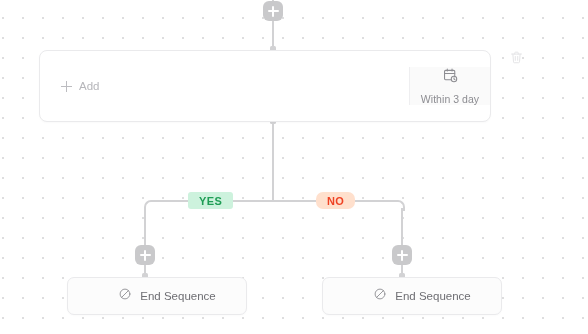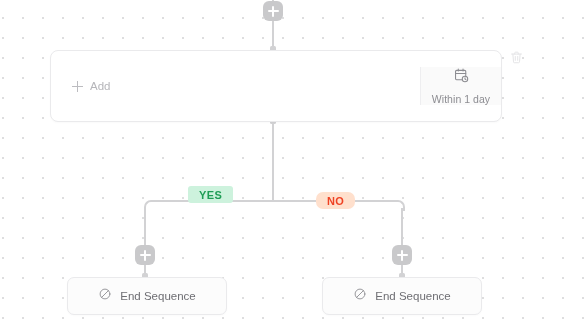--- a/index.html
+++ b/index.html
@@ -85,21 +85,21 @@
     position: absolute;
     width: 1.6px;
     height: 11px;
     background: #ffffff;
     border-radius: 1px;
   }
 
   
   #action-card {
     position: absolute;
-    left: 50px;
+    left: 39px;
     top: 50px;
     width: 450px;
     height: 70px;
     background: #ffffff;
     border: 1px solid #eaeaec;
     border-radius: 8px;
     box-shadow: 0 1px 2px rgba(0,0,0,0.025);
     display: flex;
     overflow: hidden;
     z-index: 4;
@@ -182,21 +182,21 @@
     align-items: center;
     justify-content: center;
     font-size: 11px;
     font-weight: bold;
     letter-spacing: 0.4px;
     z-index: 6;
     cursor: pointer;
   }
   #badge-yes {
     left: 188px;
-    top: 186px;
+    top: 192px;
     background: #cdf2dd;
     color: #1f9d55;
   }
   #badge-no {
     left: 316px;
     top: 192px;
     background: #ffe0cd;
     color: #ef4123;
     border-radius: 7px;
   }
@@ -210,20 +210,21 @@
     background: #fcfcfc;
     border: 1px solid #eaeaec;
     border-radius: 7px;
     box-shadow: 0 1px 2px rgba(0,0,0,0.02);
     display: flex;
     align-items: center;
     justify-content: center;
     gap: 8px;
     z-index: 4;
     cursor: pointer;
+    padding-left: 20px;
   }
   #end-node-yes { left: 67px; }
   #end-node-no  { left: 322px; }
   .end-node .end-label {
     font-size: 11.5px;
     color: #6e6e73;
   }
 </style>
 </head>
 <body>
@@ -252,21 +253,21 @@
         <svg width="17" height="17" viewBox="0 0 20 20" fill="none" stroke="#8d8d92" stroke-width="1.25" stroke-linecap="round" stroke-linejoin="round">
           <path d="M3 5.2a1.2 1.2 0 0 1 1.2-1.2h9.6A1.2 1.2 0 0 1 15 5.2v6.1"></path>
           <path d="M3 5.2v8.6A1.2 1.2 0 0 0 4.2 15h6.2"></path>
           <path d="M3 7.6h12"></path>
           <path d="M6.2 2.4v2.2"></path>
           <path d="M11.8 2.4v2.2"></path>
           <circle cx="14.1" cy="14.1" r="3.2"></circle>
           <path d="M14.1 12.6v1.6l1.1 0.7"></path>
         </svg>
       </span>
-      <span class="delay-label">Within 1 day</span>
+      <span class="delay-label">Within 3 day</span>
     </div>
   </div>
 
   <div id="delete-node">
     <span>
       <svg width="15" height="15" viewBox="0 0 20 20" fill="none" stroke="#e3e3e5" stroke-width="1.3" stroke-linecap="round" stroke-linejoin="round">
         <path d="M3.4 5.4h13.2"></path>
         <path d="M7.7 5.4V3.9a1 1 0 0 1 1-1h2.6a1 1 0 0 1 1 1v1.5"></path>
         <path d="M5.2 5.4l0.8 10.4a1.3 1.3 0 0 0 1.3 1.2h5.4a1.3 1.3 0 0 0 1.3-1.2l0.8-10.4"></path>
         <path d="M8.4 8.6v5.2"></path>

